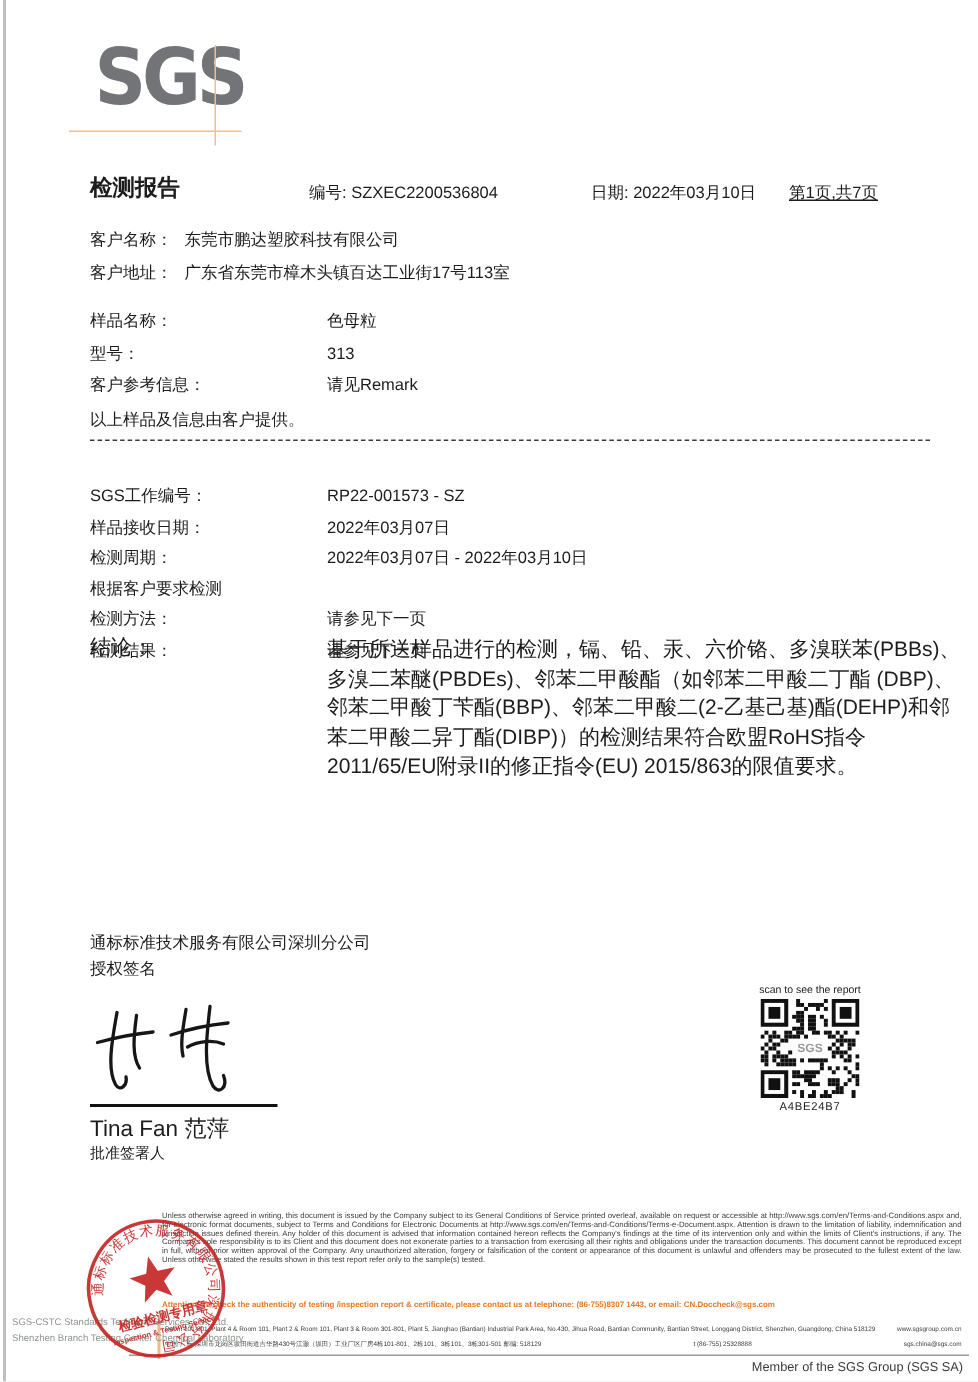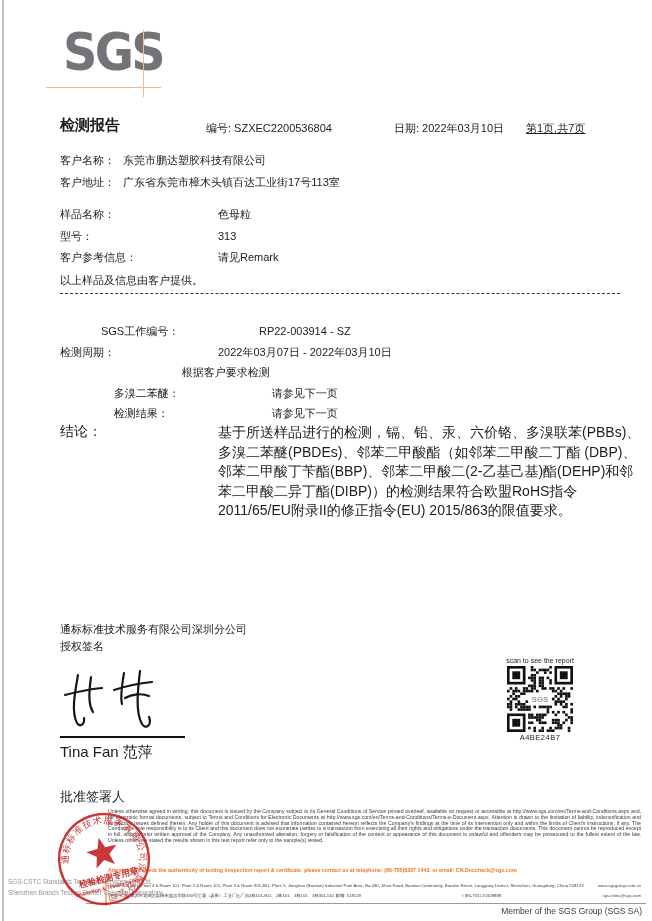--- a/index.html
+++ b/index.html
@@ -26,35 +26,35 @@
   .meta-no   { left:206px; }
   .meta-date { left:394px; }
   .meta-page { left:526px;text-decoration:underline; }
 
   
   .block { position:absolute; left:60px; font-size:11px; }
   .row { display:flex; line-height:21.5px; }
   .row .lbl { flex:0 0 auto; }
   .blockA { top:150px; } .blockA .lbl { width:63px; }
   .blockB { top:204px; } .blockB .lbl { width:158px; }
-  .blockC { top:321px; } .blockC .row { line-height:20.5px;justify-content:center; }
+  .blockC { top:321px; } .blockC .row { line-height:20.5px; }
   .blockC .lbl { width:158px; }
   .sample-note { line-height:21px; margin-top:1px; }
   .dashed-sep { position:absolute; left:60px; top:293px; width:560px; border-top:1.5px dashed #3a3a3a; }
 
   .conclusion { position:absolute; left:60px; top:423px; font-size:14px; display:flex; }
   .conclusion .lbl { width:158px; flex:0 0 auto; }
   .conclusion .txt { width:428px; line-height:19.5px; }
 
   
   .sig-company { position:absolute; left:60px; top:621px; font-size:11px; line-height:17px; }
   .sig-script { position:absolute; left:62px; top:668px; }
   .sig-line { position:absolute; left:60px; top:736px; width:125px; height:2px; background:#111; }
   .sig-name { position:absolute; left:60px; top:743px; font-size:15px; }
-  .sig-title { position:absolute; left:60px; top:788px; font-size:13px; }
+  .sig-title { position:absolute; left:60px; top:762px; font-size:10px; }
 
   
   .qr-wrap { position:absolute; left:487px; top:657px; width:106px; text-align:center; }
   .qr-caption { font-size:7px; color:#222; margin-bottom:2px; }
   .qr-svg { width:66px; height:66px; display:block; margin:0 auto; }
   .qr-id { font-size:7.5px; color:#222; margin-top:1px; letter-spacing:.5px; }
 
   
   .stamp { position:absolute; left:49px; top:804px; width:110px; height:110px; opacity:.9; transform:rotate(-14deg); z-index:3; }
 
@@ -115,31 +115,35 @@
       <span class="val">请见Remark</span>
     </div>
     <div class="sample-note">以上样品及信息由客户提供。</div>
   </div>
 
   <div class="dashed-sep"></div>
 
   <div class="block blockC">
     <div class="row">
       <span class="lbl">SGS工作编号：</span>
-      <span class="val">RP22-003914 - SZ</span>
+      <span class="val">RP22-001573 - SZ</span>
+    </div>
+    <div class="row">
+      <span class="lbl">样品接收日期：</span>
+      <span class="val">2022年03月07日</span>
     </div>
     <div class="row">
       <span class="lbl">检测周期：</span>
       <span class="val">2022年03月07日 - 2022年03月10日</span>
     </div>
     <div class="row">
       <span class="val">根据客户要求检测</span>
     </div>
     <div class="row">
-      <span class="lbl">多溴二苯醚：</span>
+      <span class="lbl">检测方法：</span>
       <span class="val">请参见下一页</span>
     </div>
     <div class="row">
       <span class="lbl">检测结果：</span>
       <span class="val">请参见下一页</span>
     </div>
   </div>
 
   <div class="conclusion">
     <span class="lbl">结论：</span>

